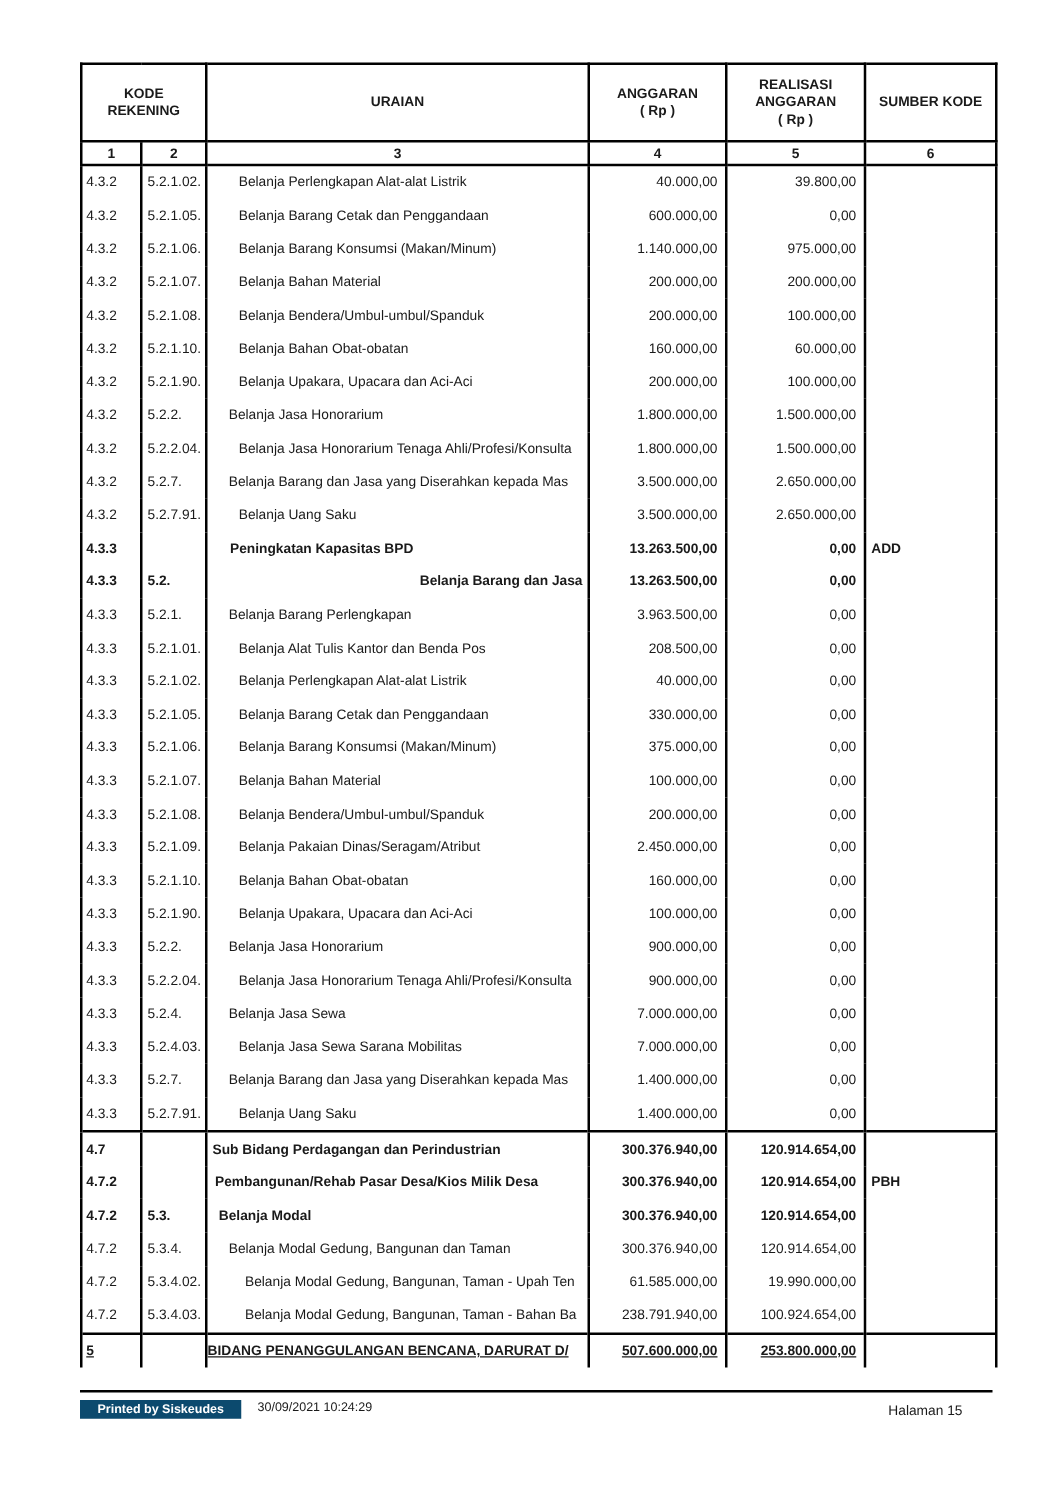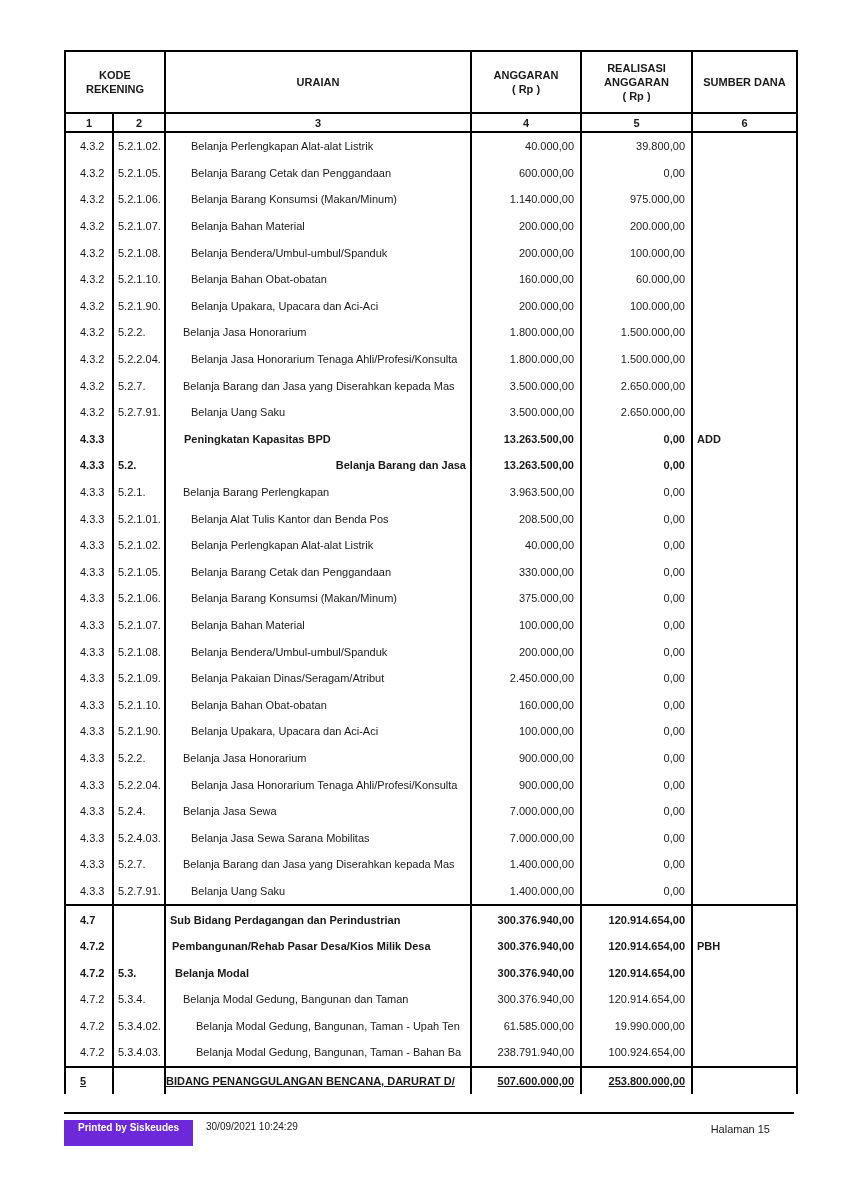--- a/index.html
+++ b/index.html
@@ -13,29 +13,29 @@
     table.rpt col.c4 { width: 110px; }
     table.rpt col.c5 { width: 111px; }
     table.rpt col.c6 { width: 105px; }
     .hdr th { border: 2px solid #000; font-weight: bold; font-size: 11px; text-align: center;
               vertical-align: middle; height: 60px; line-height: 14px; padding: 0 4px; }
     .hdr2 th { border: 2px solid #000; font-weight: bold; font-size: 11px; text-align: center;
                height: 17px; padding: 0; }
     td { height: 26.6px; padding: 0 4px; white-space: nowrap; overflow: hidden;
          border-left: 2px solid #000; border-right: 2px solid #000; vertical-align: middle; }
     td.num { text-align: right; padding-right: 6px; }
-    td.c1 { padding-left: 14px; }
+    td.c1 { padding-left: 3px; }
     td.c3 { text-overflow: clip; }
     tr.bold td { font-weight: bold; }
     tr.sep td { border-top: 2px solid #000; margin-top: 36px; }
     tr.ul td.u span { text-decoration: underline; }
     .bottom-rule { position: absolute; left: 64px; top: 1112px; width: 730px; height: 2px; background: #000; }
     .footer { position: absolute; left: 64px; top: 1120px; width: 730px; height: 16px; font-size: 10px; }
-    .printed { position: absolute; left: 0; top: 0; background: #6d28d9; color: #fff; font-weight: bold;
-               font-size: 10px; padding: 1px 14px 12px 14px; line-height: 13px; }
+    .printed { position: absolute; left: 0; top: 0; background: #0c4a6e; color: #fff; font-weight: bold;
+               font-size: 10px; padding: 1px 14px 1px 14px; line-height: 13px; }
     .stamp { position: absolute; left: 142px; top: 1px; font-size: 10px; }
     .page { position: absolute; right: 24px; top: 3px; font-size: 11px; }
   </style>
 </head>
 <body>
 
 <div class="frame">
   <table class="rpt">
     <colgroup>
       <col class="c1">
@@ -51,21 +51,21 @@
         <th>URAIAN</th>
         <th>
           <div>ANGGARAN</div>
           <div>( Rp )</div>
         </th>
         <th>
           <div>REALISASI</div>
           <div>ANGGARAN</div>
           <div>( Rp )</div>
         </th>
-        <th>SUMBER DANA</th>
+        <th>SUMBER KODE</th>
       </tr>
       <tr class="hdr2">
         <th>1</th>
         <th>2</th>
         <th>3</th>
         <th>4</th>
         <th>5</th>
         <th>6</th>
       </tr>
     </thead>

